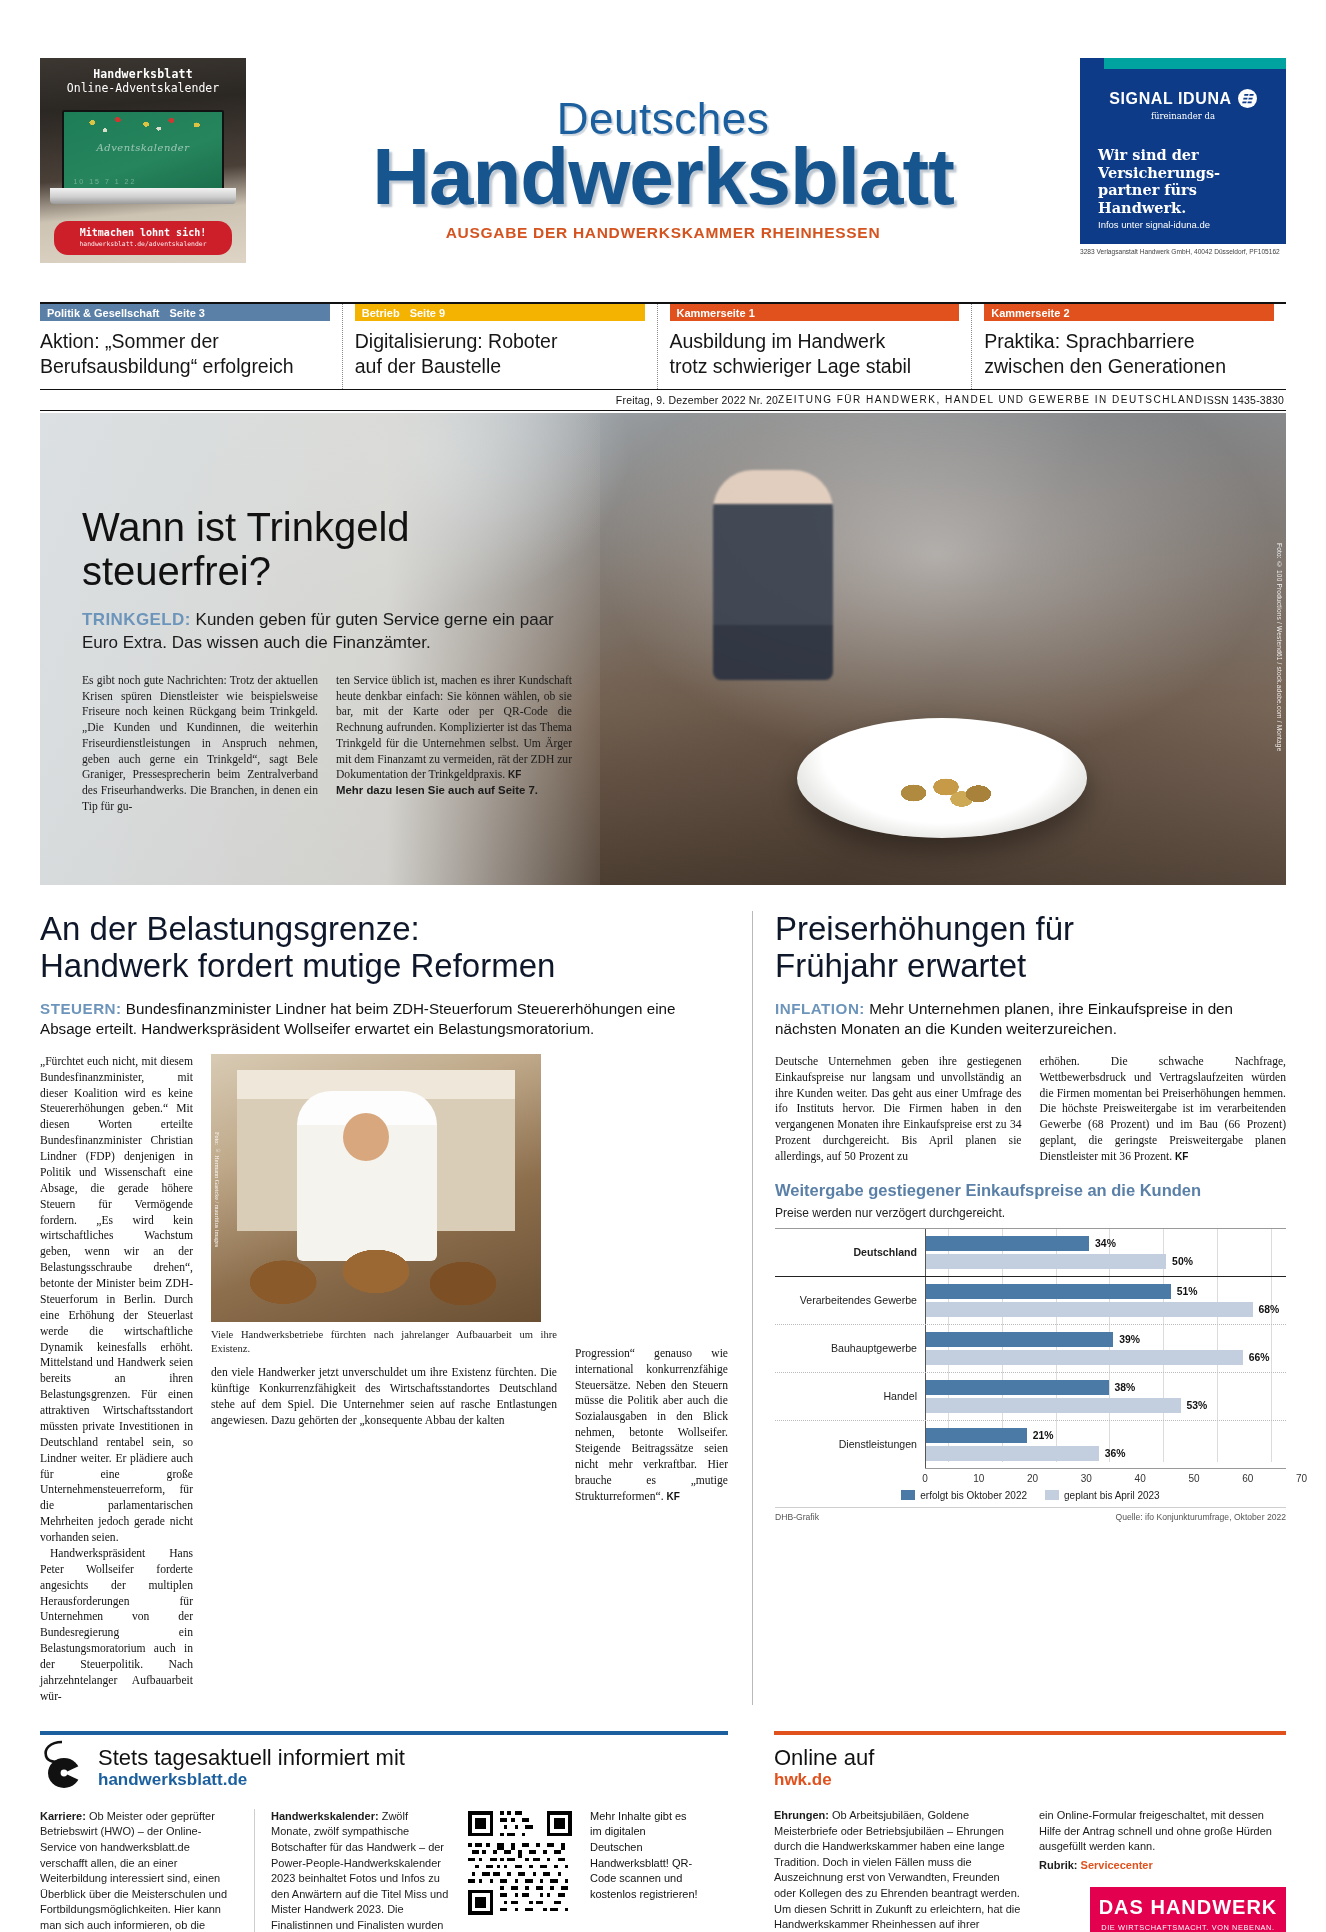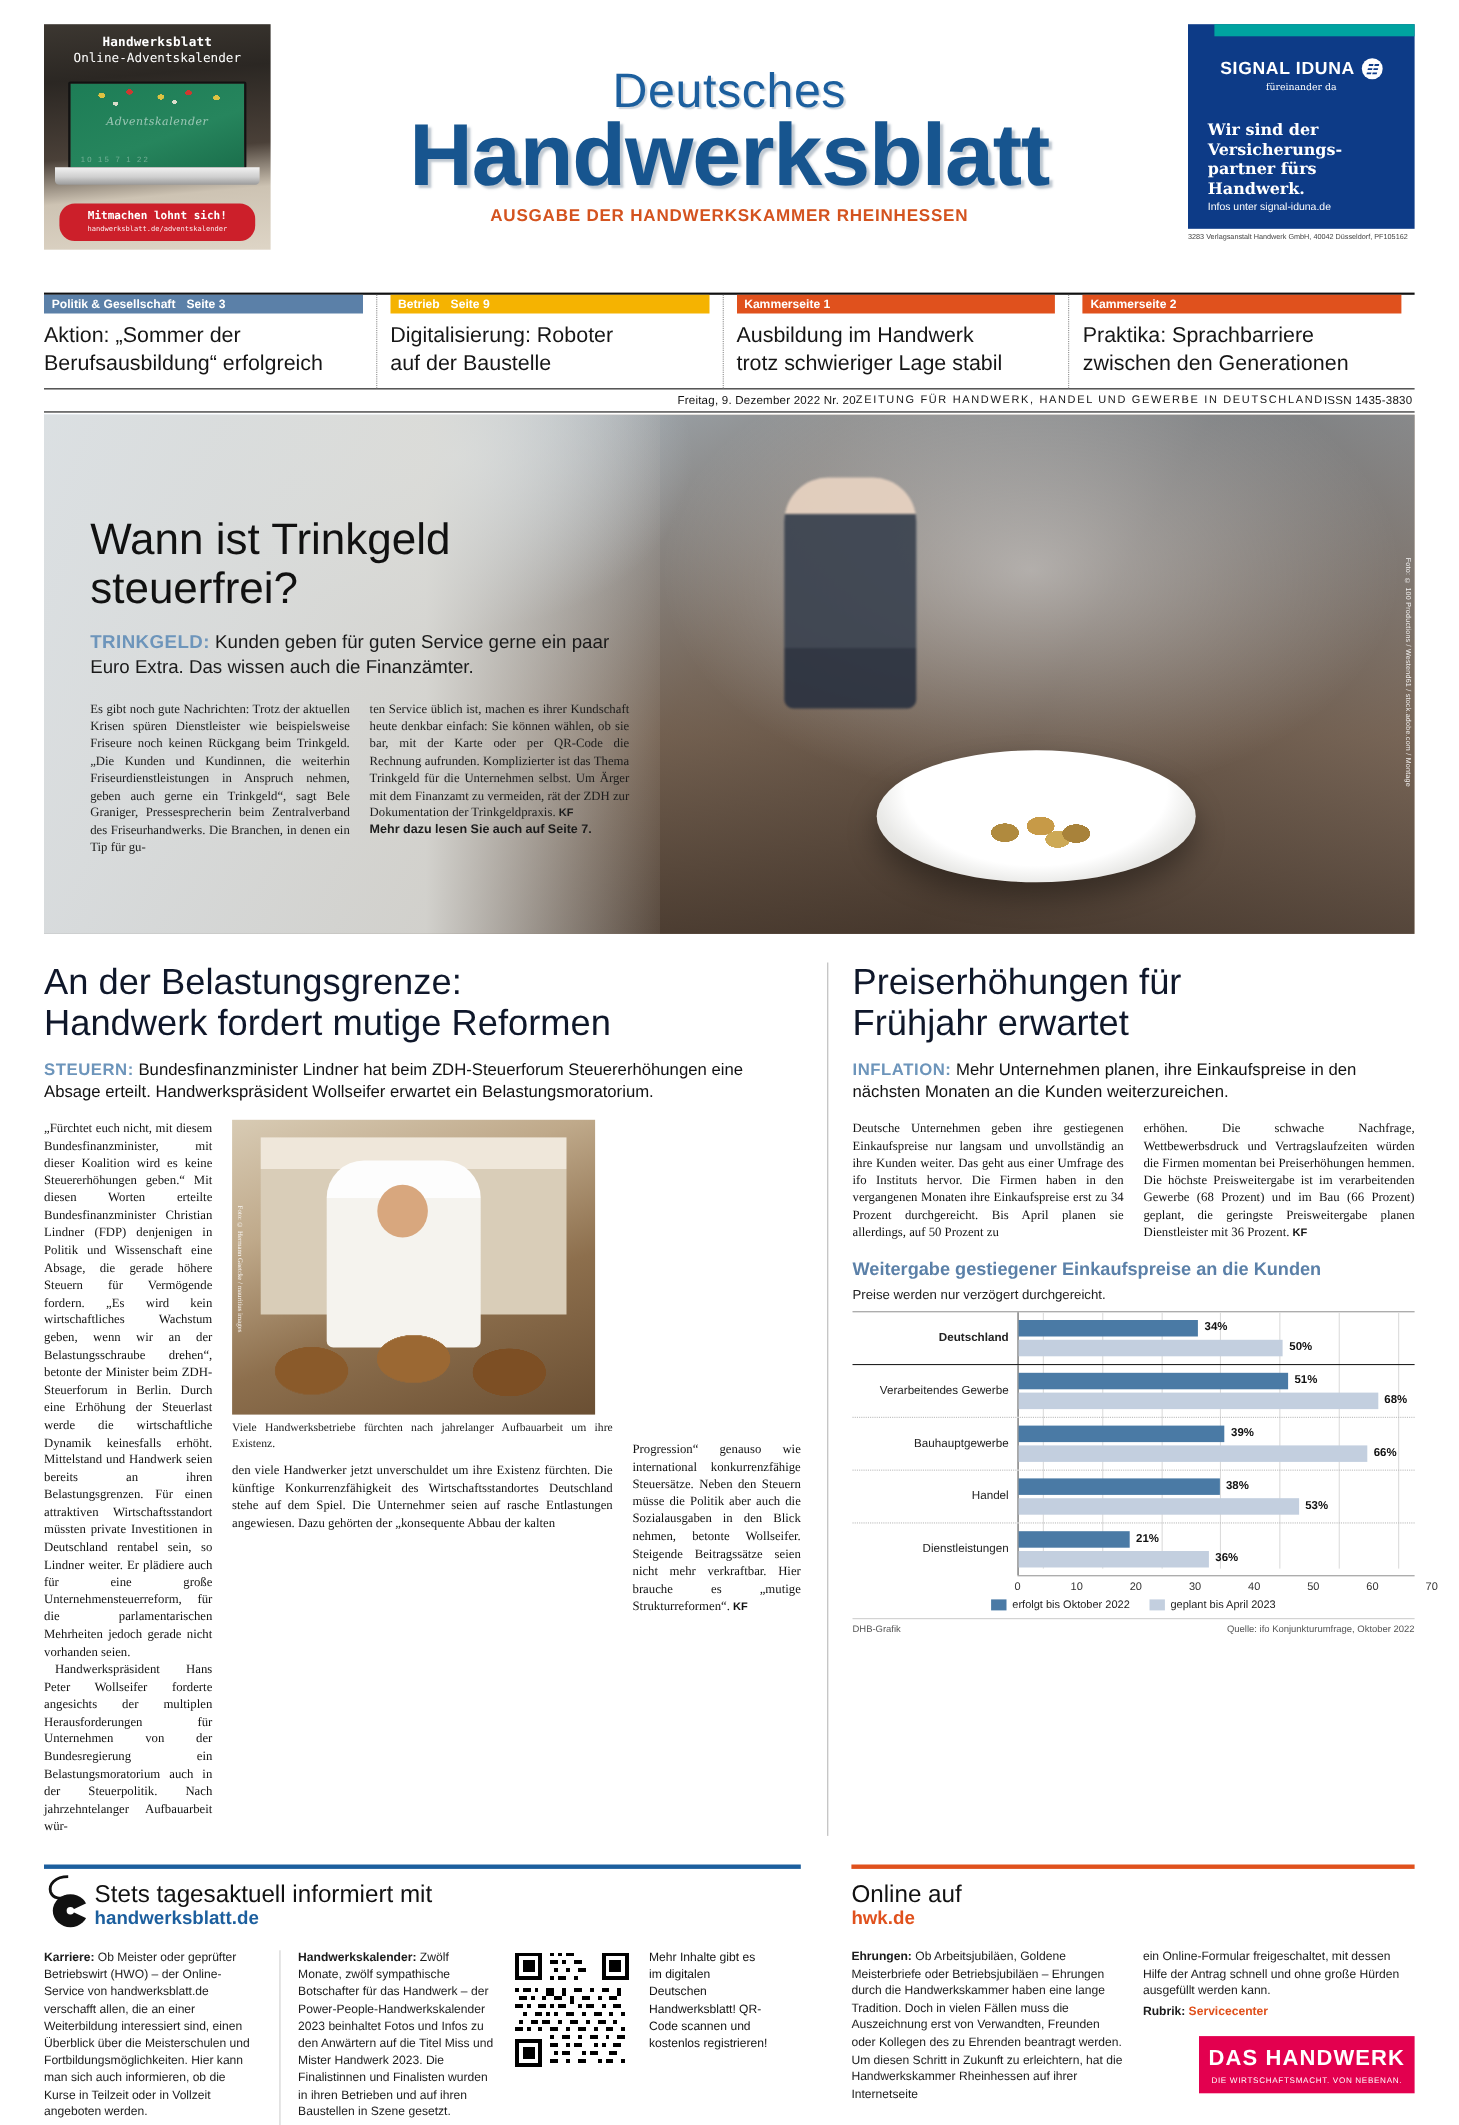--- a/index.html
+++ b/index.html
@@ -7,21 +7,21 @@
   html, body {
     width: 1326px; height: 1932px;
     background: #ffffff;
     font-family: "Liberation Sans", sans-serif;
     color: #111;
     overflow: hidden;
   }
   .page { position: relative; width: 1326px; height: 1932px; padding: 0 40px; }
 
   
-  .masthead { position: relative; height: 262px; display: flex; align-items: flex-start; }
+  .masthead { position: relative; height: 262px; display: flex; align-items: flex-start; margin-top: 36px; }
 
   .advent-ad {
     width: 206px; height: 205px; margin-top: 22px; position: relative;
     background: linear-gradient(175deg,#3c3731 0%,#2b2723 24%,#4a4038 56%,#cdc3b3 74%,#ded5c6 100%);
     overflow: hidden; flex: 0 0 auto;
   }
   .advent-ad .ad-title {
     position: absolute; top: 9px; left: 0; right: 0; text-align: center;
     color: #fff; font-family: "DejaVu Sans Mono", monospace; line-height: 1.25;
   }
@@ -257,21 +257,21 @@
   .legend .sw.b { background: #c3cfdf; }
   .csrc { display: flex; justify-content: space-between; font-size: 8.6px; color: #555;
           border-top: 1px solid #cfcfcf; margin-top: 6px; padding-top: 4px; }
 
   
   .service { display: flex; margin-top: 26px; }
   .svc-left { width: 712px; padding-right: 24px; }
   .svc-right { width: 534px; padding-left: 22px; }
   .svc-rule-blue { height: 4px; background: #1c5f9e; }
   .svc-rule-orange { height: 4px; background: #e0511d; }
-  .svc-head { display: flex; align-items: flex-start; gap: 0; margin-top: 10px; }
+  .svc-head { display: flex; align-items: flex-start; gap: 12px; margin-top: 10px; }
   .mouse-icon { width: 46px; height: 52px; flex: 0 0 auto; margin-top: -6px; }
   .svc-head .ht { font-size: 22px; color: #111; line-height: 1.15; }
   .svc-head .hu { font-size: 17px; font-weight: 700; color: #1c5f9e; }
   .svc-head .hu.or { color: #e0511d; }
   .svc-cols { display: flex; gap: 18px; margin-top: 18px; }
   .svc-cols .c { font-size: 11px; line-height: 1.42; color: #1b1b1b; }
   .svc-left .svc-cols .c { flex: 0 0 196px; }
   .svc-left .svc-cols .c:nth-child(2) { border-left: 1px solid #cfcfcf; padding-left: 16px; }
   .svc-right .svc-cols .c { flex: 1 1 0; }
   .svc-cols .c b { font-weight: 700; }

